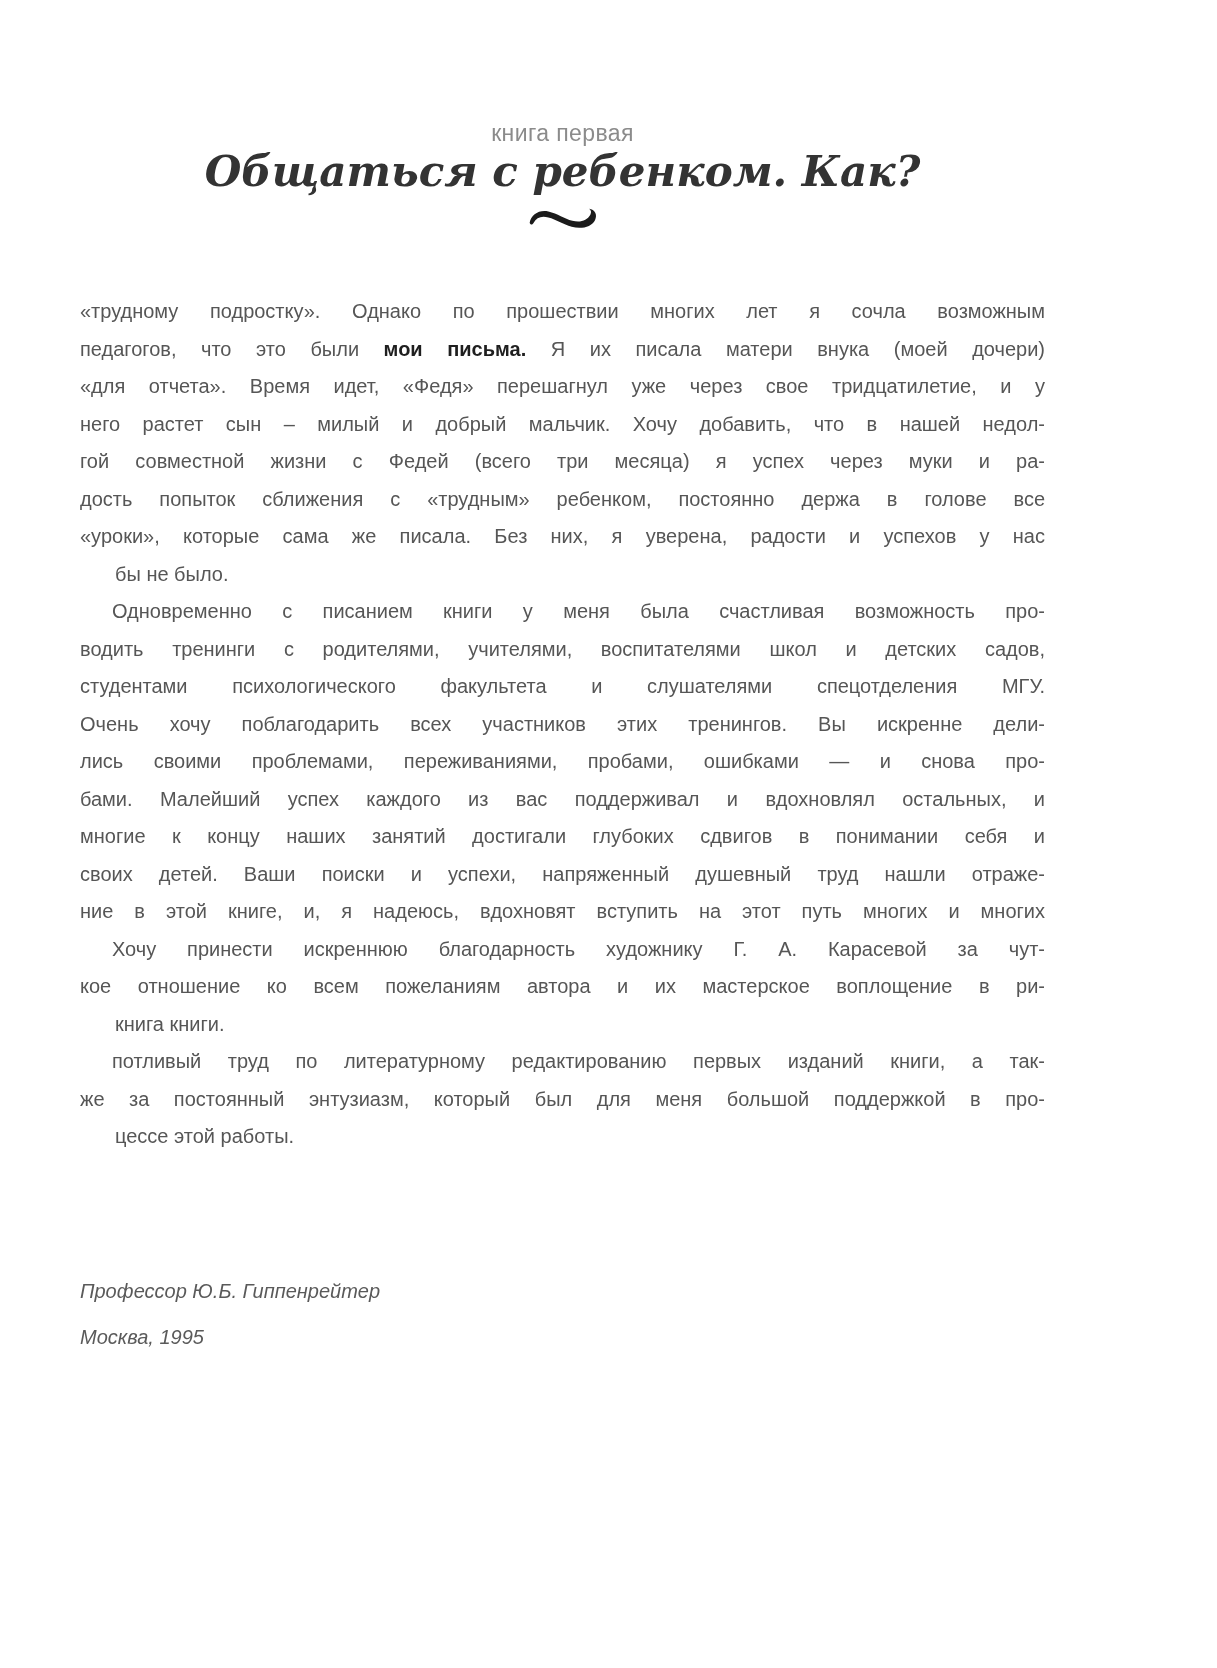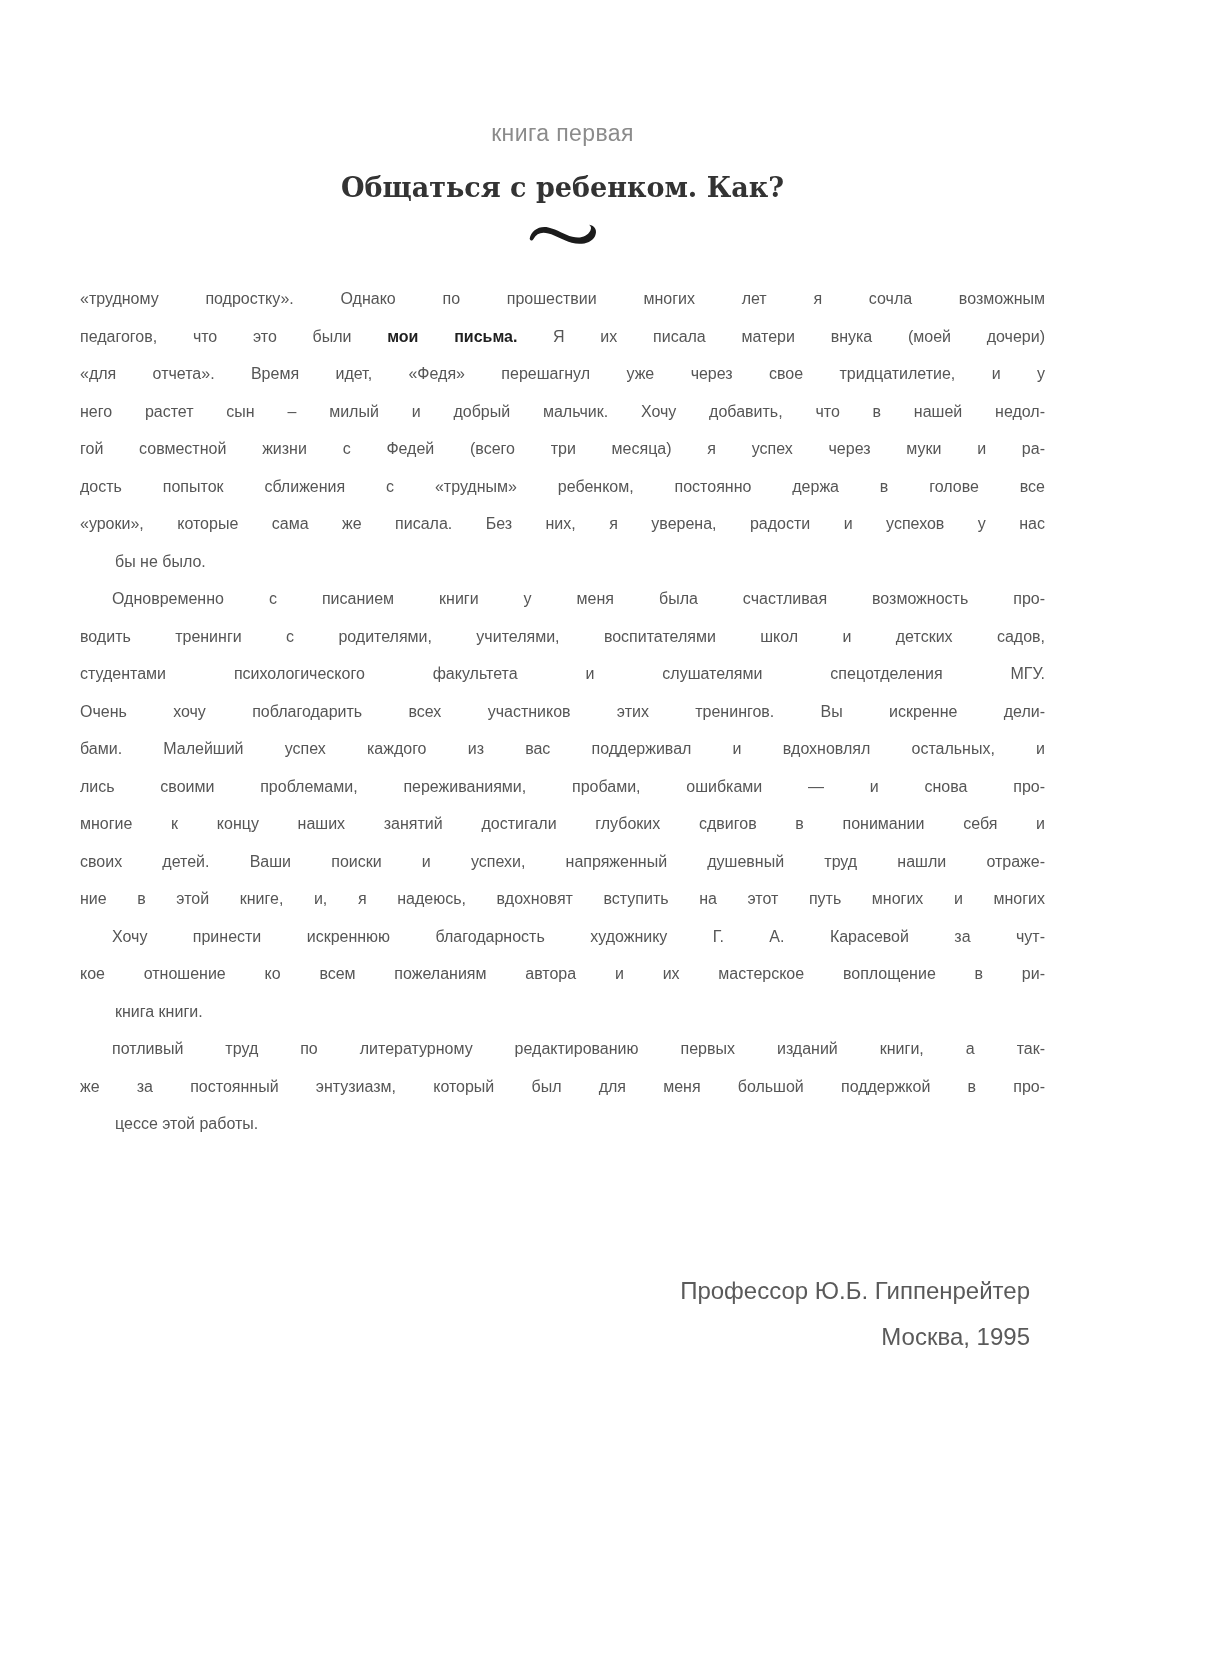--- a/index.html
+++ b/index.html
@@ -27,60 +27,62 @@
     width: 965px;
     text-align: center;
   }
   .series {
     font-size: 23px;
     line-height: 27px;
     letter-spacing: 0.4px;
     color: var(--series-color);
   }
   .title {
-    margin-top: 20px;
+    margin-top: 4px;
     font-family: "DejaVu Serif", "Liberation Serif", serif;
+    font-style: italic;
     font-weight: bold;
-    font-size: 27px;
+    font-size: 42px;
     line-height: 42px;
     color: var(--title-color);
   }
   .ornament {
     margin-top: 8px;
     color: var(--ornament-color);
   }
   .ornament svg { width: 80px; height: 33px; }
 
   
   .body-text {
     position: absolute;
-    top: 280px;
+    top: 293px;
     left: 80px;
     width: 965px;
-    font-size: 16px;
+    font-size: 20px;
     line-height: 37.5px;
     color: var(--body-color);
   }
   .paragraph { margin: 0; }
   .line {
     text-align: justify;
     text-align-last: justify;
   }
   .line.last { text-align-last: left; margin-left: 35px; }
   .paragraph.indent .line:first-child { text-indent: 32px; }
   .bold { font-weight: bold; color: var(--bold-color); }
 
   
   .signature {
     position: absolute;
     top: 1268px;
     left: 80px;
     width: 950px;
-    text-align: right;
-    font-size: 24px;
+    text-align: left;
+    font-style: italic;
+    font-size: 20px;
     line-height: 46px;
     color: var(--signature-color);
   }
 </style>
 </head>
 <body>
 
 <div class="page" style="--series-color: #8b8b8b; --title-color: #333333; --ornament-color: #1b1b1b; --body-color: #565656; --bold-color: #1f1f1f; --signature-color: #5a5a5a;">
 
   <header class="page-header">
@@ -111,22 +113,22 @@
         <div class="line">гой совместной жизни с Федей (всего три месяца)  я успех через муки и ра-</div>
         <div class="line">дость попыток сближения с «трудным» ребенком, постоянно держа в голове все</div>
         <div class="line">«уроки», которые сама же писала. Без них, я уверена, радости и успехов у нас</div>
         <div class="line last">бы не было.</div>
       </div>
       <div class="paragraph indent">
         <div class="line">Одновременно с писанием книги у меня была счастливая возможность про-</div>
         <div class="line">водить тренинги с родителями, учителями, воспитателями школ и детских садов,</div>
         <div class="line">студентами психологического факультета и слушателями спецотделения МГУ.</div>
         <div class="line">Очень хочу поблагодарить  всех участников этих тренингов. Вы искренне дели-</div>
+        <div class="line">лись своими проблемами, переживаниями, пробами, ошибками — и снова про-</div>
         <div class="line">бами. Малейший успех каждого из вас поддерживал и вдохновлял остальных, и</div>
-        <div class="line">лись своими проблемами, переживаниями, пробами, ошибками — и снова про-</div>
         <div class="line">многие к концу наших занятий достигали глубоких сдвигов в понимании себя и</div>
         <div class="line">своих детей. Ваши поиски и успехи, напряженный душевный труд нашли отраже-</div>
         <div class="line">ние в этой книге, и, я надеюсь, вдохновят вступить на этот путь многих и многих</div>
       </div>
       <div class="paragraph indent">
         <div class="line">Хочу принести искреннюю благодарность художнику Г. А. Карасевой за чут-</div>
         <div class="line">кое отношение ко всем пожеланиям автора и их мастерское воплощение в ри-</div>
         <div class="line last">книга книги.</div>
       </div>
       <div class="paragraph indent">

